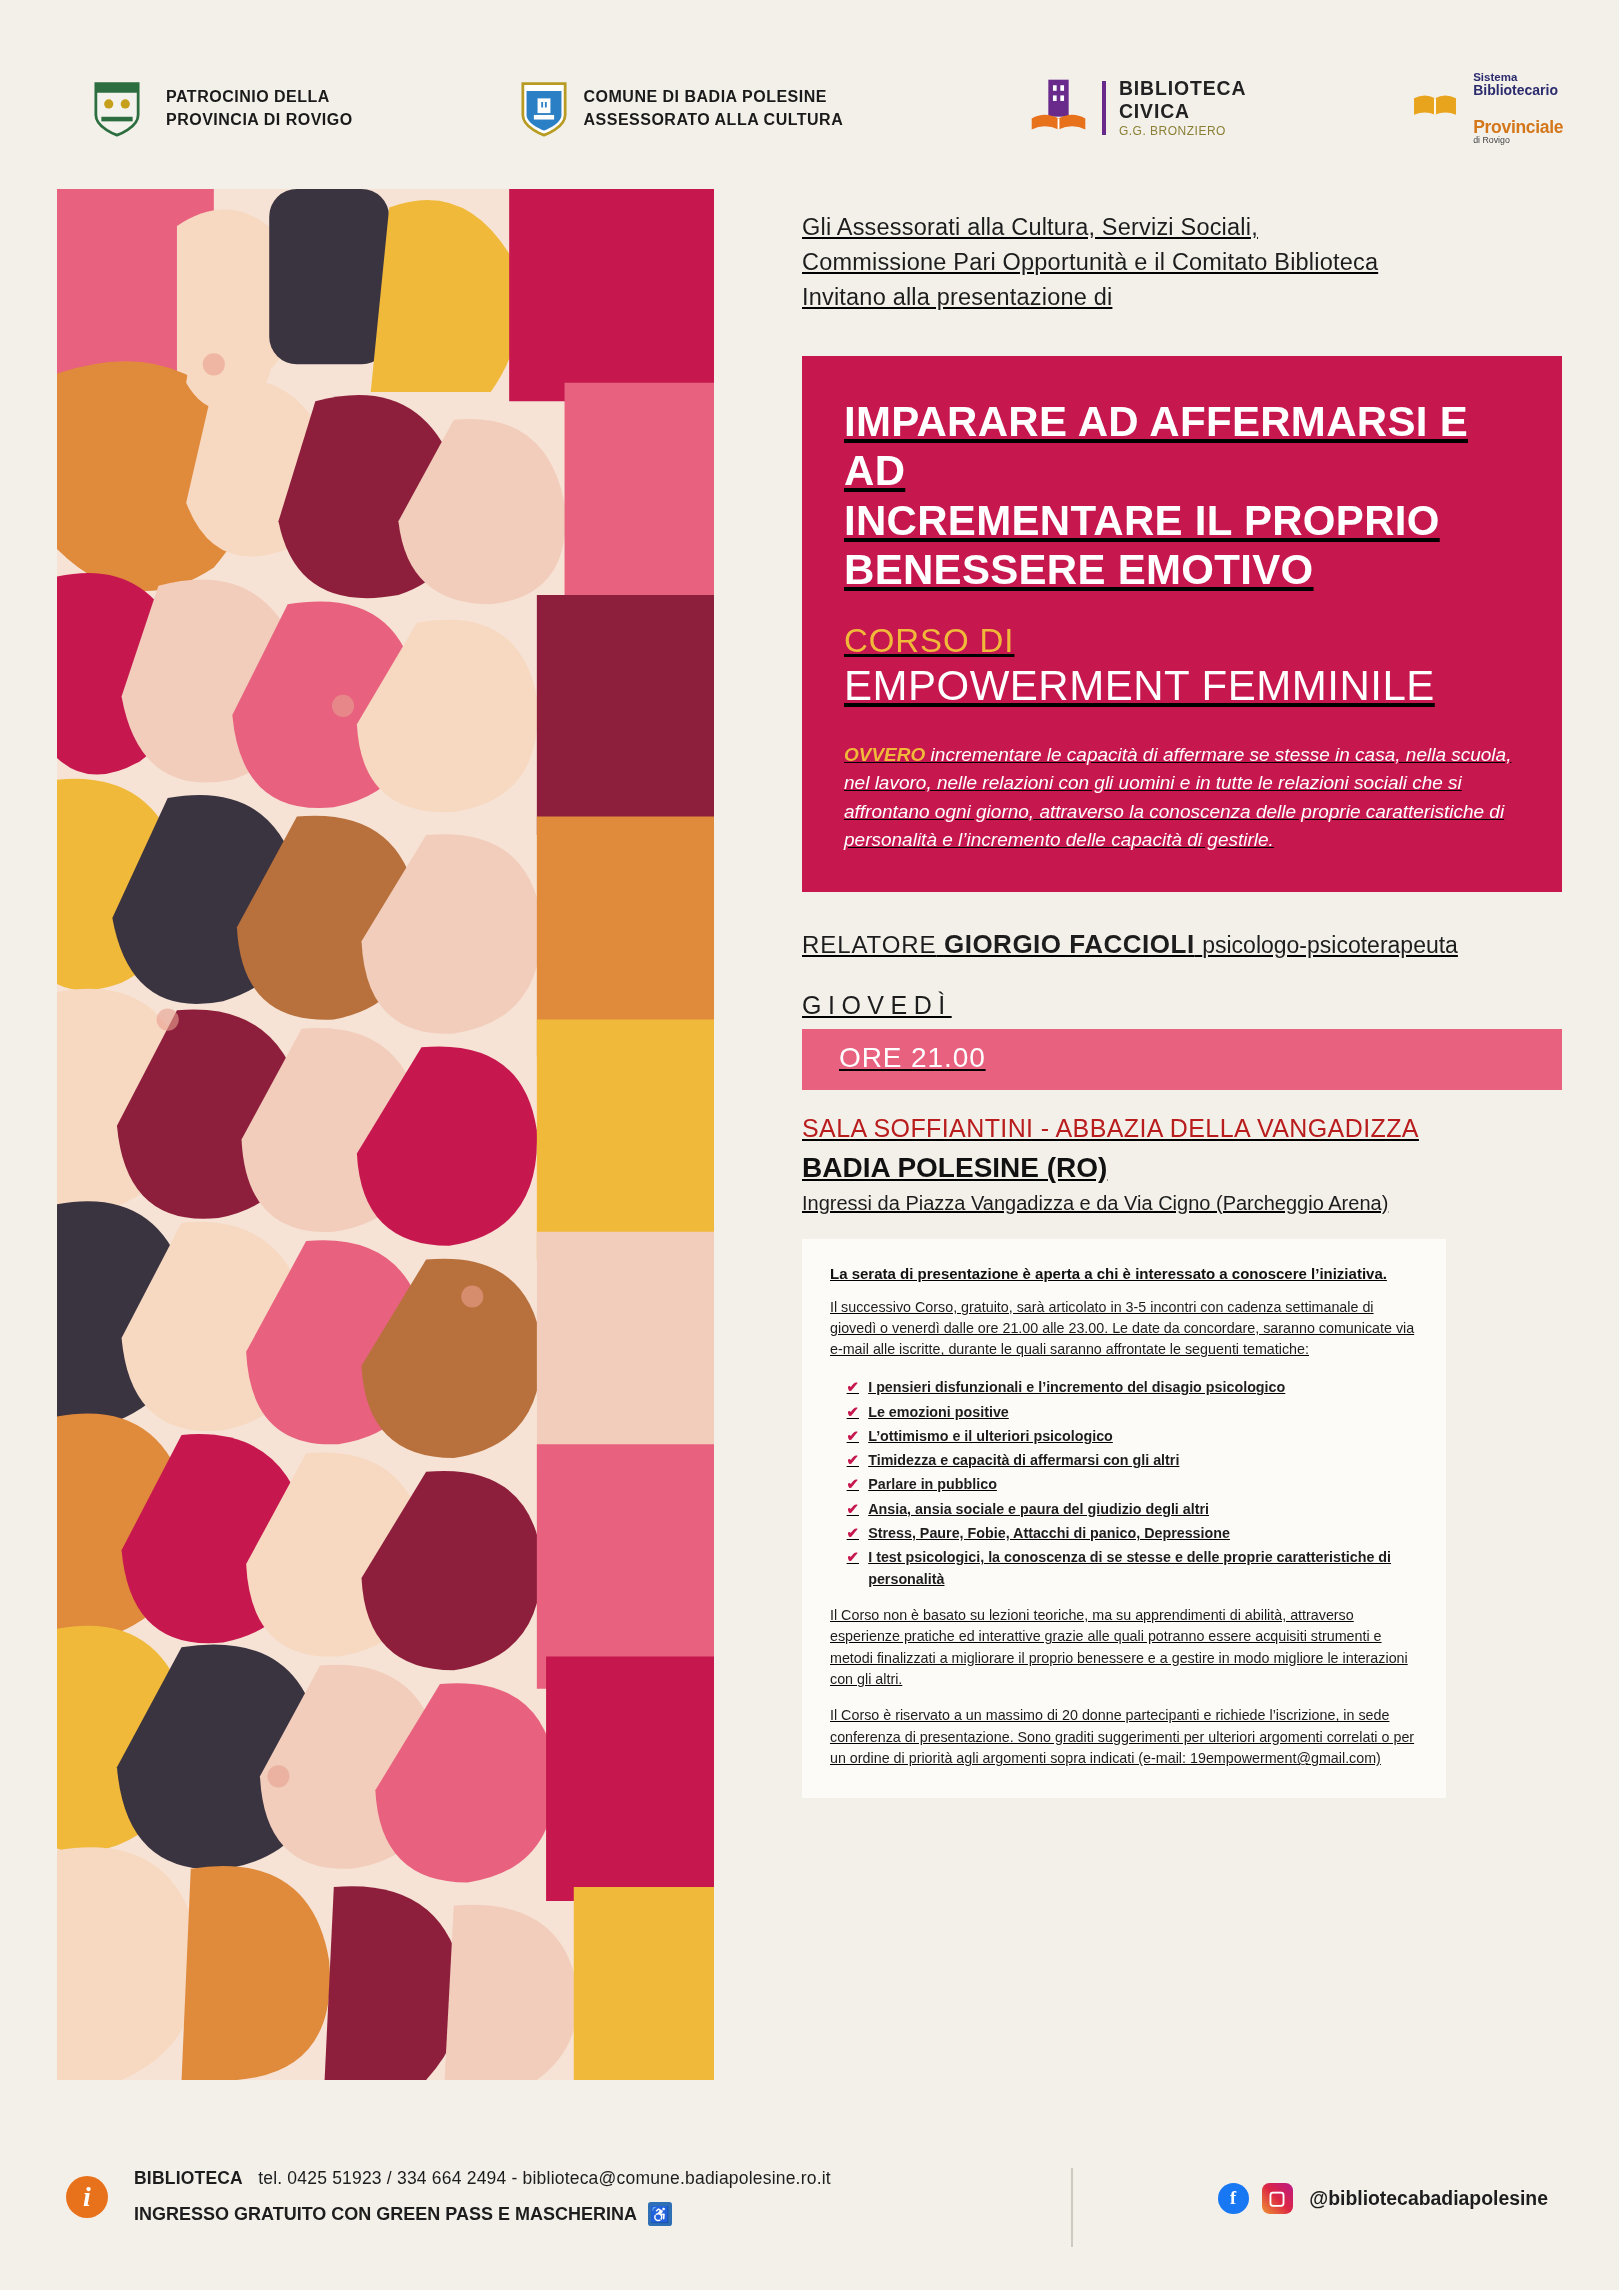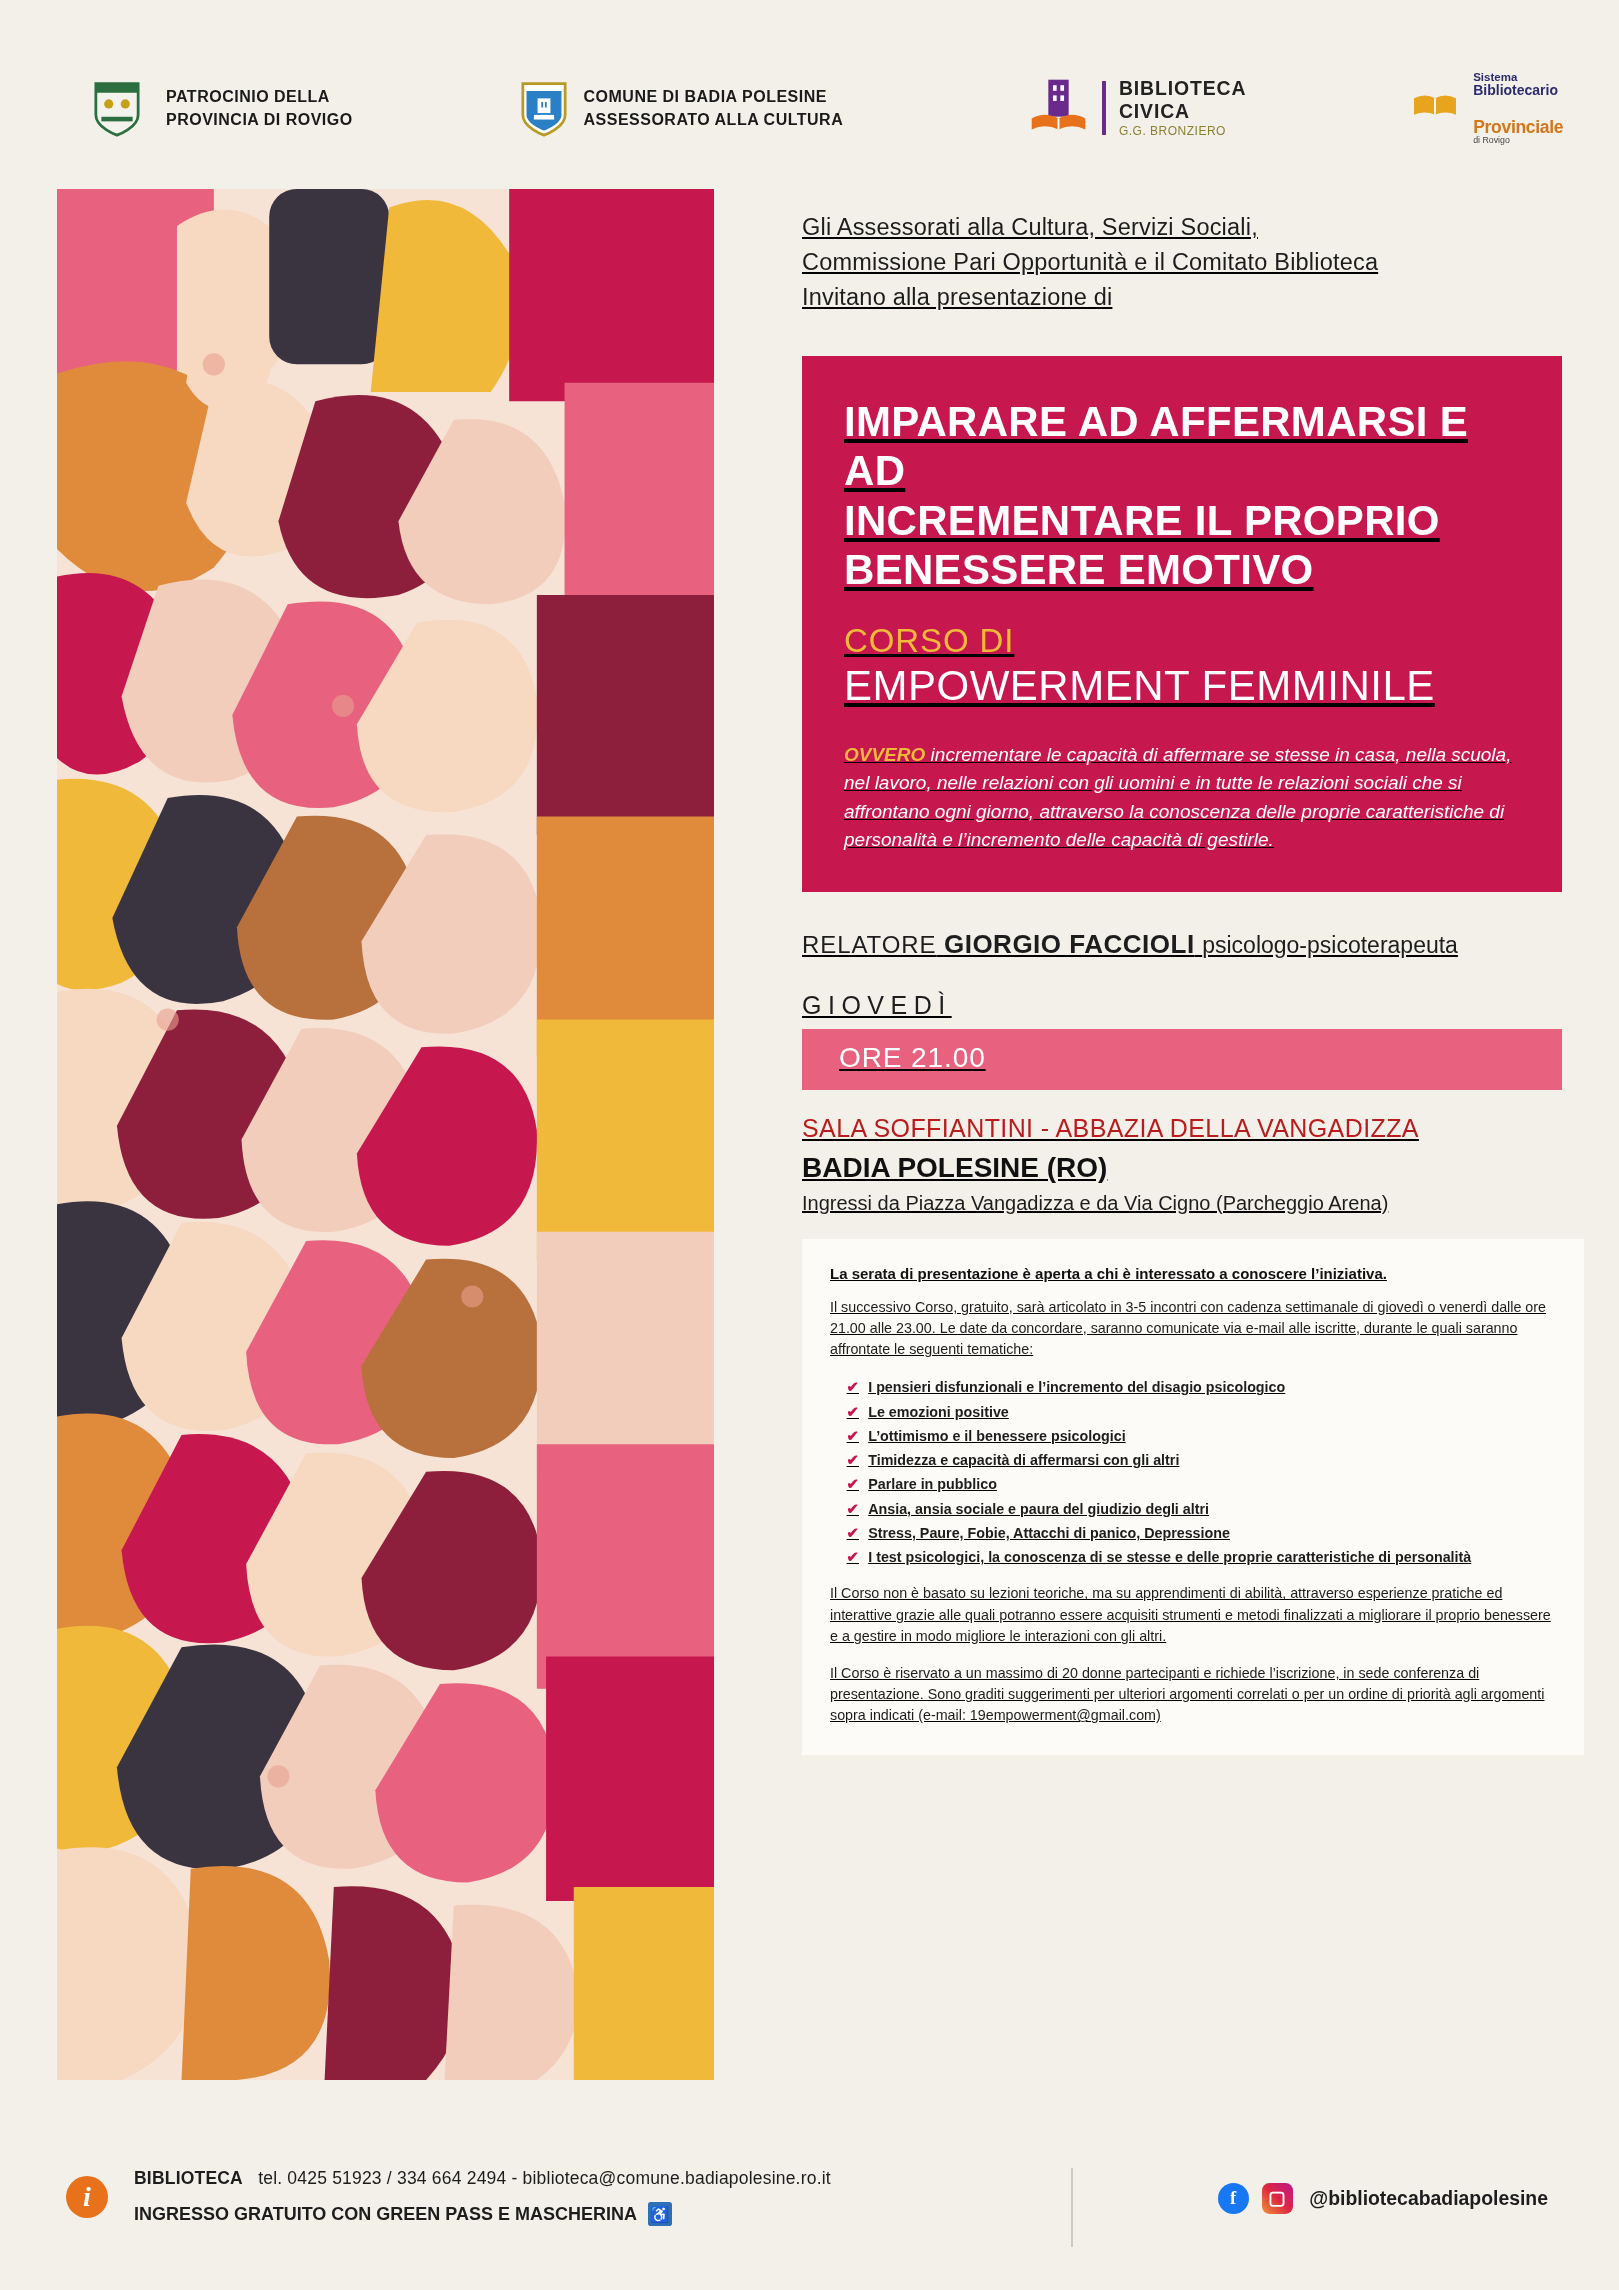--- a/index.html
+++ b/index.html
@@ -109,21 +109,21 @@
   .venue {
     margin-top: 24px; font-size: 25px; color: #b91c1c; letter-spacing: 0.4px;
   }
   .city { margin-top: 9.2px; font-size: 28px; font-weight: bold; color: #111; }
   .entrances { margin-top: 7.4px; font-size: 20px; color: #1d1d1d; }
 
   .white-box {
     margin-top: 24px;
     background: #fcfbf8;
     padding: 26px 28px 28px 28px;
-    width: 782px;
+    width: 644px;
   }
   .wb-lead { font-size: 15px; font-weight: bold; color: #111; }
   .wb-par { margin-top: 14.8px; font-size: 14.3px; line-height: 1.5; color: #1d1d1d; }
   .wb-list { margin-top: 16.6px; margin-left: 16.6px; }
   .wb-li { display: flex; gap: 9.2px; font-size: 14.3px; line-height: 1.5; color: #1d1d1d; margin-bottom: 2.8px; font-weight: bold;}
   .wb-li .chk { color: #c6174e; font-weight: bold; font-size: 14.8px; line-height: 1.45; }
   .wb-li .txt { font-weight: bold; }
 
   
   .footer { position: absolute; left: 0; bottom: 65px; width: 100%; }
@@ -349,21 +349,21 @@
         <div class="wb-li">
             <span class="chk">✔</span>
             <span class="txt">I pensieri disfunzionali e l’incremento del disagio psicologico</span>
           </div>
         <div class="wb-li">
             <span class="chk">✔</span>
             <span class="txt">Le emozioni positive</span>
           </div>
         <div class="wb-li">
             <span class="chk">✔</span>
-            <span class="txt">L’ottimismo e il benessere psicologici</span>
+            <span class="txt">L’ottimismo e il ulteriori psicologico</span>
           </div>
         <div class="wb-li">
             <span class="chk">✔</span>
             <span class="txt">Timidezza e capacità di affermarsi con gli altri</span>
           </div>
         <div class="wb-li">
             <span class="chk">✔</span>
             <span class="txt">Parlare in pubblico</span>
           </div>
         <div class="wb-li">

